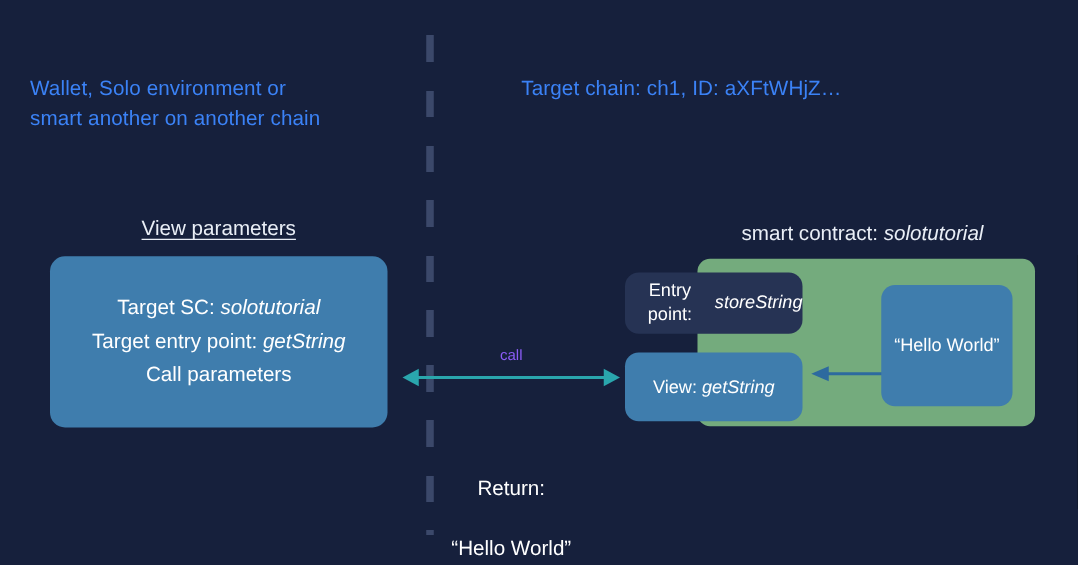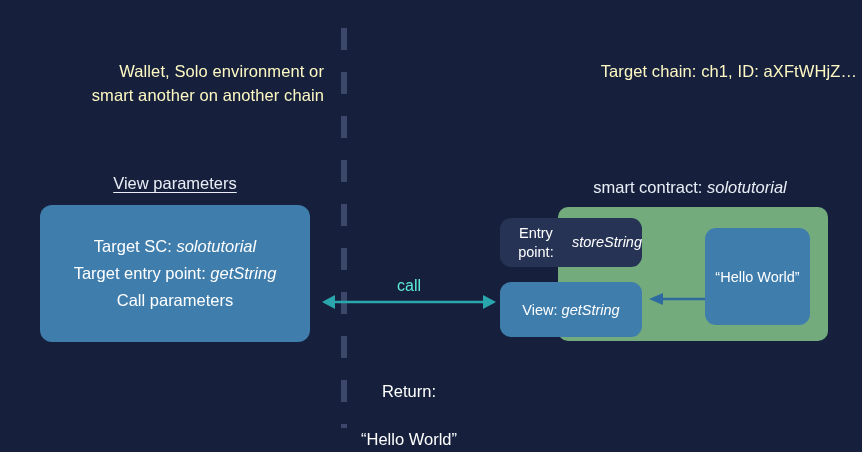--- a/index.html
+++ b/index.html
@@ -30,24 +30,24 @@
         to bottom,
         #3b486a 0px, #3b486a 22px,
         rgba(0,0,0,0) 22px, rgba(0,0,0,0) 44px);
     background-size: 6px 44px;
     background-repeat: repeat-y;
   }
 
   
   .side-title {
     position: absolute;
-    text-align: right;
+    text-align: left;
     font-size: 16.5px;
     line-height: 24px;
-    color: #fef9c3;
+    color: #3b82f6;
     letter-spacing: .1px;
   }
   #left-title  { left: 24px;  top: 59px;  width: 300px; }
   #right-title { left: 417px; top: 59px;  width: 440px; }
 
   .section-heading {
     position: absolute;
     font-size: 16.5px;
     color: #e9eef6;
     text-decoration: underline;
@@ -86,22 +86,22 @@
   .it { font-style: italic; }
 
   
   .arrow-label {
     position: absolute;
     text-align: center;
     white-space: pre-line;
   }
   #call-label {
     left: 322px; top: 277px; width: 174px;
-    font-size: 16px;
-    color: #5eead4;
+    font-size: 12px;
+    color: #8b5cf6;
   }
   #return-label {
     left: 312px; top: 355px; width: 194px;
     font-size: 16.5px;
     line-height: 24px;
     color: #ffffff;
   }
   #call-arrow {
     position: absolute;
     left: 320px; top: 293px;

